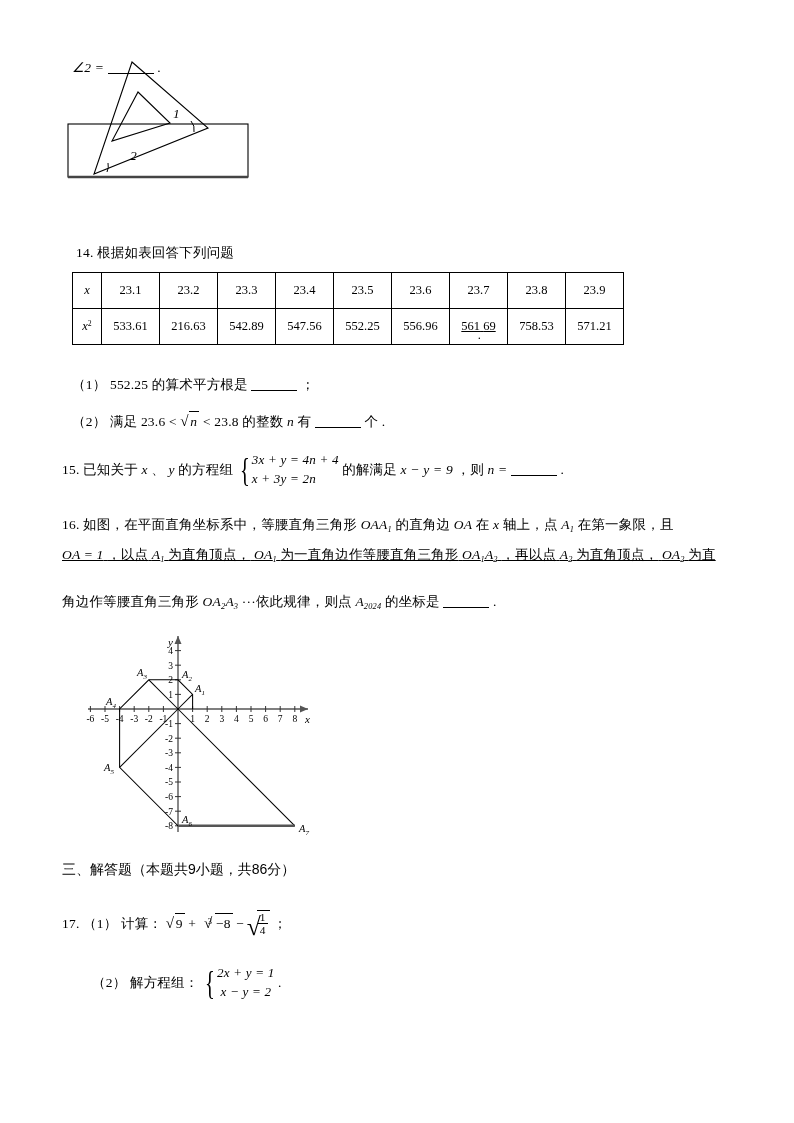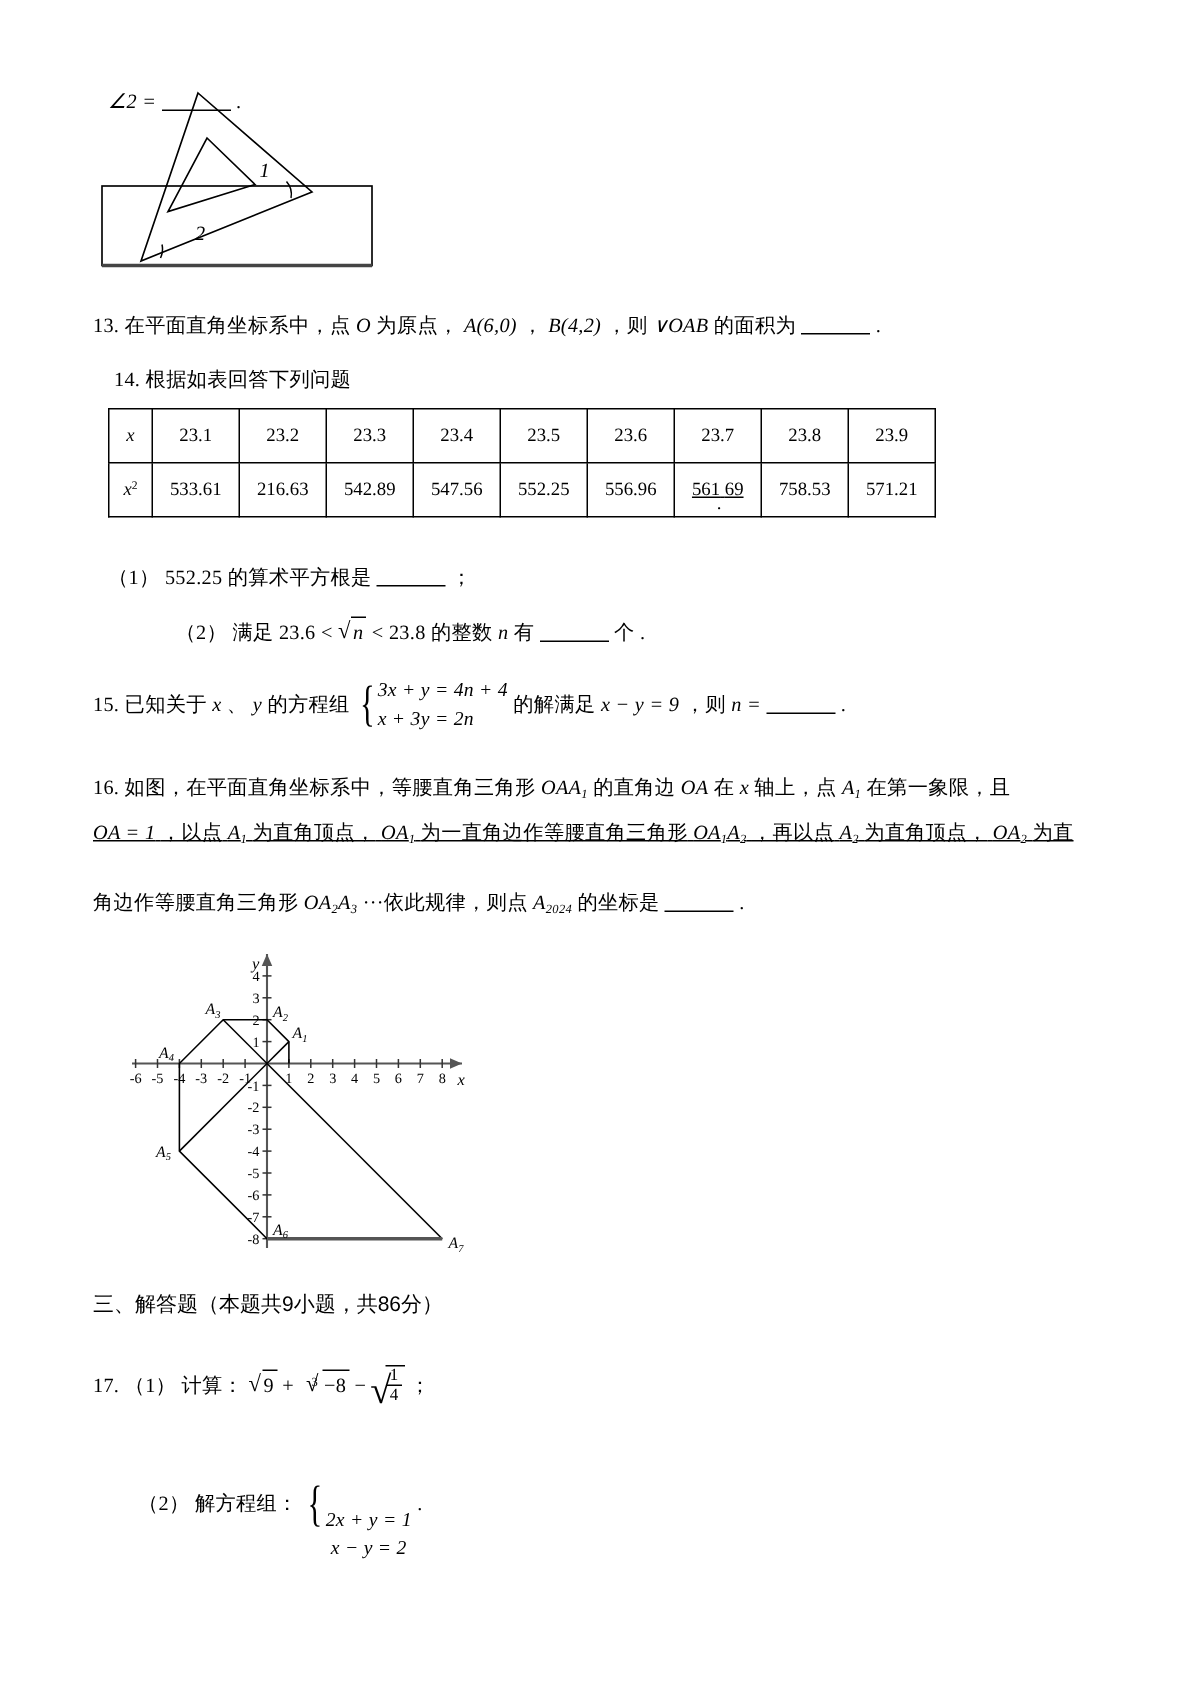--- a/index.html
+++ b/index.html
@@ -92,34 +92,20 @@
       <polygon points="78,44 110,75 52,93" fill="none" stroke="#000" stroke-width="1.1"></polygon>
 
       <path d="M 131,73 A 13,13 0 0 1 134,84" fill="none" stroke="#000" stroke-width="1"></path>
 
       <path d="M 47,124 A 14,14 0 0 0 48,115" fill="none" stroke="#000" stroke-width="1"></path>
     </svg>
     <span class="lbl mi" style="left:113px; top:58px;">1</span>
     <span class="lbl mi" style="left:70px; top:100px;">2</span>
   </div>
 
-  <div class="block q" style="left:62px; top:207px; width:680px;">
-    <span>13.</span>
-    <span>在平面直角坐标系中，点</span>
-    <span class="mi">O</span>
-    <span>为原点，</span>
-    <span class="mi">A(6,0)</span>
-    <span>，</span>
-    <span class="mi">B(4,2)</span>
-    <span>，则</span>
-    <span class="mi">∨OAB</span>
-    <span>的面积为</span>
-    <span class="blank"></span>
-    <span>.</span>
-  </div>
 
   <div class="block q" style="left:76px; top:243px;">
     <span>14.</span>
     <span>根据如表回答下列问题</span>
   </div>
 
   <div class="block" id="tbl14">
     <table class="data">
       <tbody>
           <tr>
@@ -155,21 +141,21 @@
   </div>
 
   <div class="block q" style="left:72px; top:375px;">
     <span>（1）</span>
     <span class="mn">552.25</span>
     <span>的算术平方根是</span>
     <span class="blank"></span>
     <span>；</span>
   </div>
 
-  <div class="block q" style="left:72px; top:411px;margin-left:45px;">
+  <div class="block q" style="left:72px; top:411px;">
     <span>（2）</span>
     <span>满足</span>
     <span class="mn">23.6</span>
     <span>&lt;</span>
     <span class="rad"><span class="body mi">n</span></span>
     <span>&lt;</span>
     <span class="mn">23.8</span>
     <span>的整数</span>
     <span class="mi">n</span>
     <span>有</span>
@@ -351,20 +337,20 @@
     <span class="rad big"><span class="body"><span class="frac"><span class="num mn">1</span><span class="den mn">4</span></span></span></span>
     <span>；</span>
   </div>
 
   <div class="block q" style="left:92px; top:965px;text-align:center;">
     <span>（2）</span>
     <span>解方程组：</span>
     <span class="sys">
       <span class="brace">{</span>
       <span class="eqs">
-        <span class="mi" style="display:block;margin-top:40px;">2x + y = 1</span>
+        <span class="mi" style="display:block;">2x + y = 1</span>
         <span class="mi" style="display:block;">x − y = 2</span>
       </span>
     </span>
     <span>.</span>
   </div>
 
 </div>
 
 </body></html>

